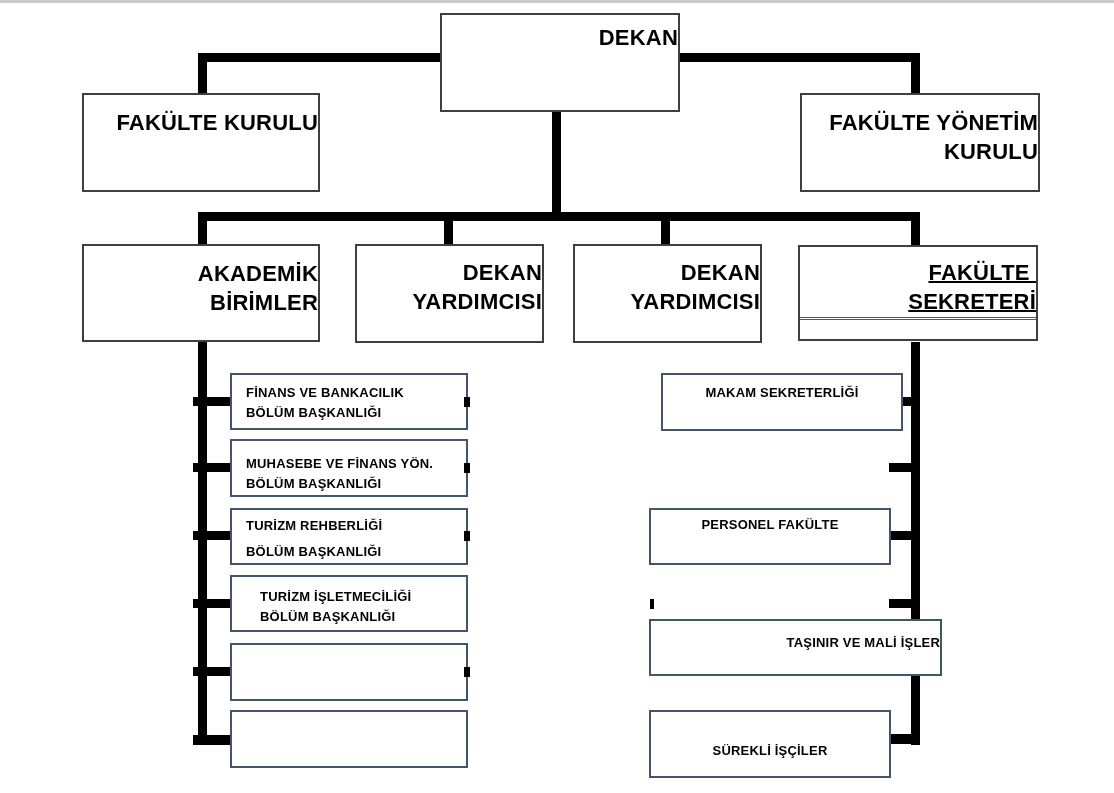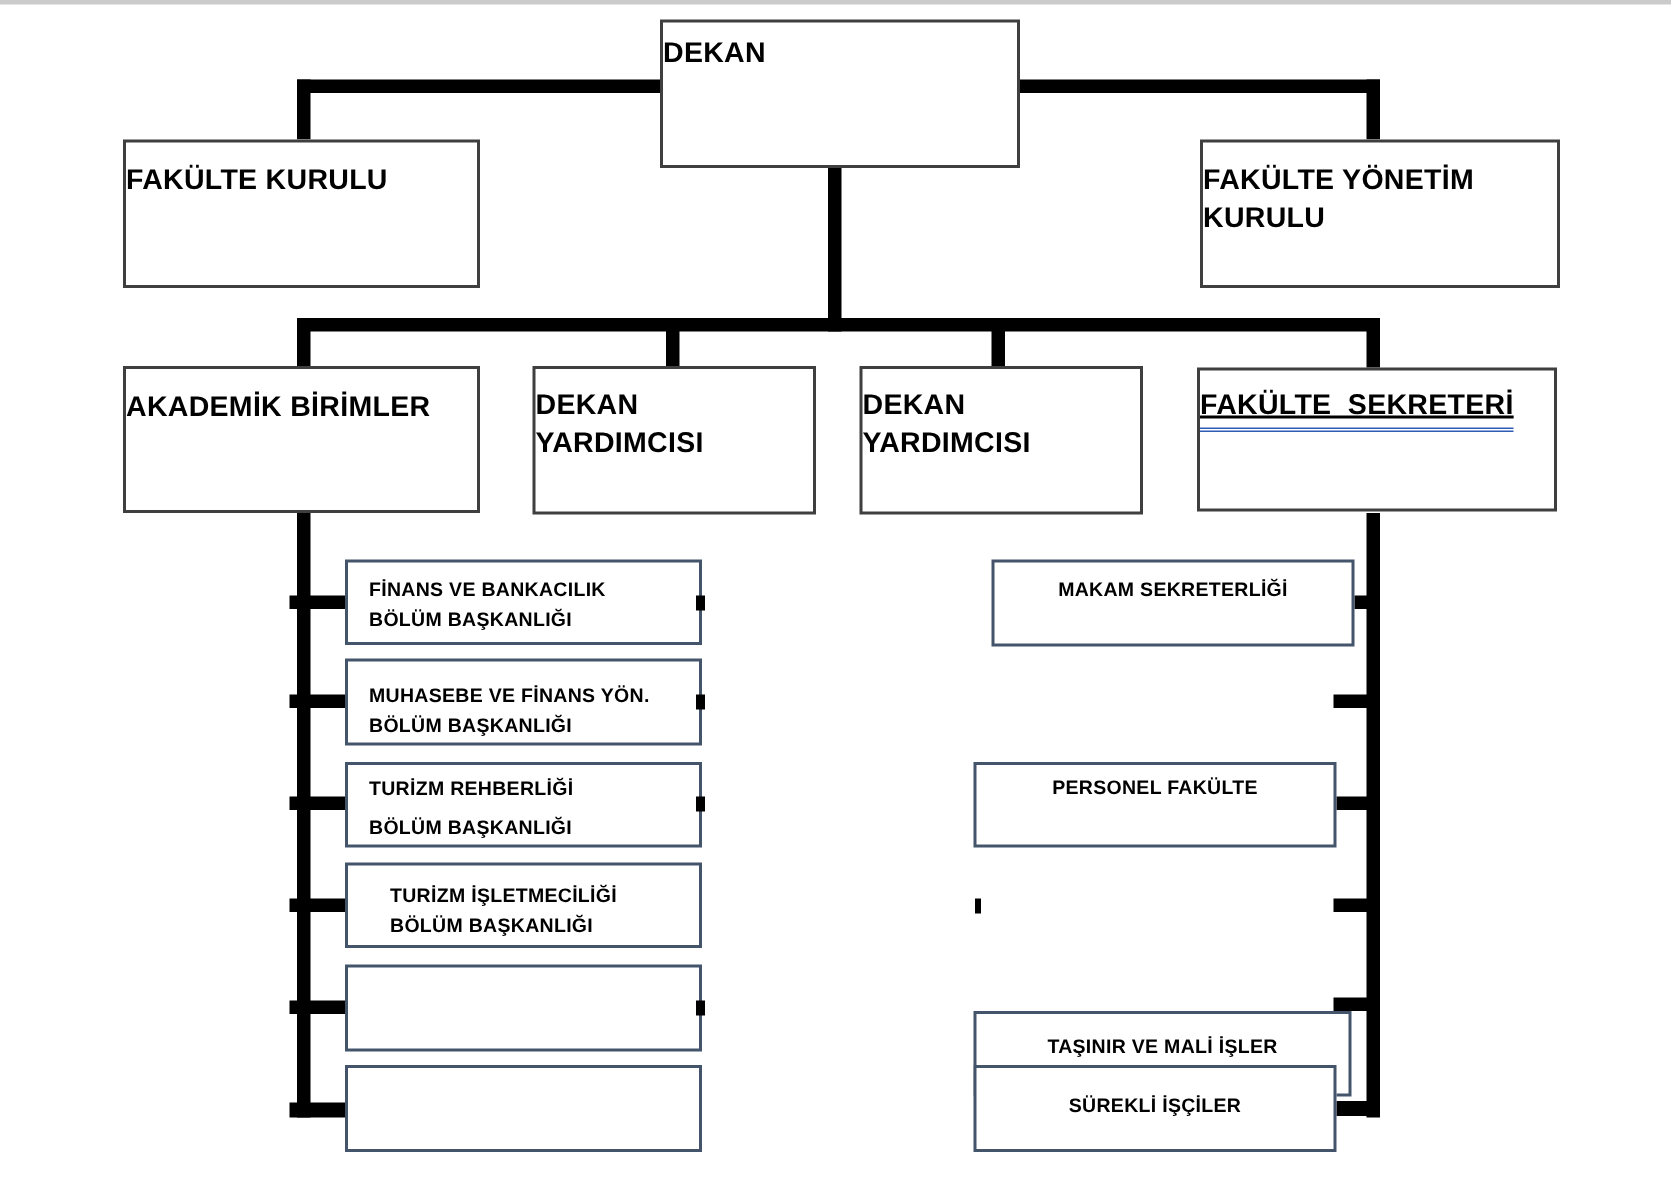--- a/index.html
+++ b/index.html
@@ -8,22 +8,22 @@
     font-family:"Liberation Sans","DejaVu Sans",sans-serif;color:#000;
   }
   .top-strip{position:absolute;left:0;top:0;width:1114px;height:3px;background:#cbcbcb;z-index:3;}
   .line{position:absolute;background:#000;z-index:1;}
   .nub{position:absolute;background:#000;z-index:3;}
   .box{
     position:absolute;background:#fff;box-sizing:border-box;z-index:2;
     font-weight:bold;letter-spacing:.2px;
   }
   .big{
-    border:2px solid #3f3f3f;font-size:19px;line-height:1.3;
-    text-align:left;padding-top:9px;
+    border:2px solid #3f3f3f;font-size:22px;line-height:1.3;
+    text-align:right;padding-top:9px;
   }
   .sub{
     border:2px solid #44546a;font-size:13px;line-height:1.5;
     padding-top:8px;
   }
   .sub.center{text-align:center;}
   .sub .ln{display:block;}
   .pad14{padding-left:14px;padding-right:6px;}
   .pad28{padding-left:28px;padding-right:6px;}
   .gap-lines .ln{margin-bottom:6px;}
@@ -120,24 +120,24 @@
     <span class="ln"></span>
     <span class="ln"></span>
   </div>
 
   <div class="box sub center" style="left:649px;top:373px;width:242px;height:58px;margin-left:12px;">
     <span>MAKAM SEKRETERLİĞİ</span>
   </div>
   <div class="box sub center" style="left:649px;top:508px;width:242px;height:57px;padding-top:5px;">
     <span>PERSONEL FAKÜLTE</span>
   </div>
-  <div class="box sub center" style="left:649px;top:674px;width:252px;height:57px;padding-top:12px;">
+  <div class="box sub center" style="left:649px;top:619px;width:293px;height:57px;padding-top:12px;text-align:right;">
     <span>TAŞINIR VE MALİ İŞLER</span>
   </div>
-  <div class="box sub center" style="left:649px;top:710px;width:242px;height:58px;padding-top:15px;">
+  <div class="box sub center" style="left:649px;top:710px;width:242px;height:68px;padding-top:29px;">
     <span>SÜREKLİ İŞÇİLER</span>
   </div>
 
   <div class="nub" style="left:464px;top:397px;width:6px;height:10px;"></div>
   <div class="nub" style="left:464px;top:463px;width:6px;height:10px;"></div>
   <div class="nub" style="left:464px;top:531px;width:6px;height:10px;"></div>
   <div class="nub" style="left:464px;top:667px;width:6px;height:10px;"></div>
   <div class="nub" style="left:650px;top:599px;width:4px;height:10px;"></div>
 
 </div>

